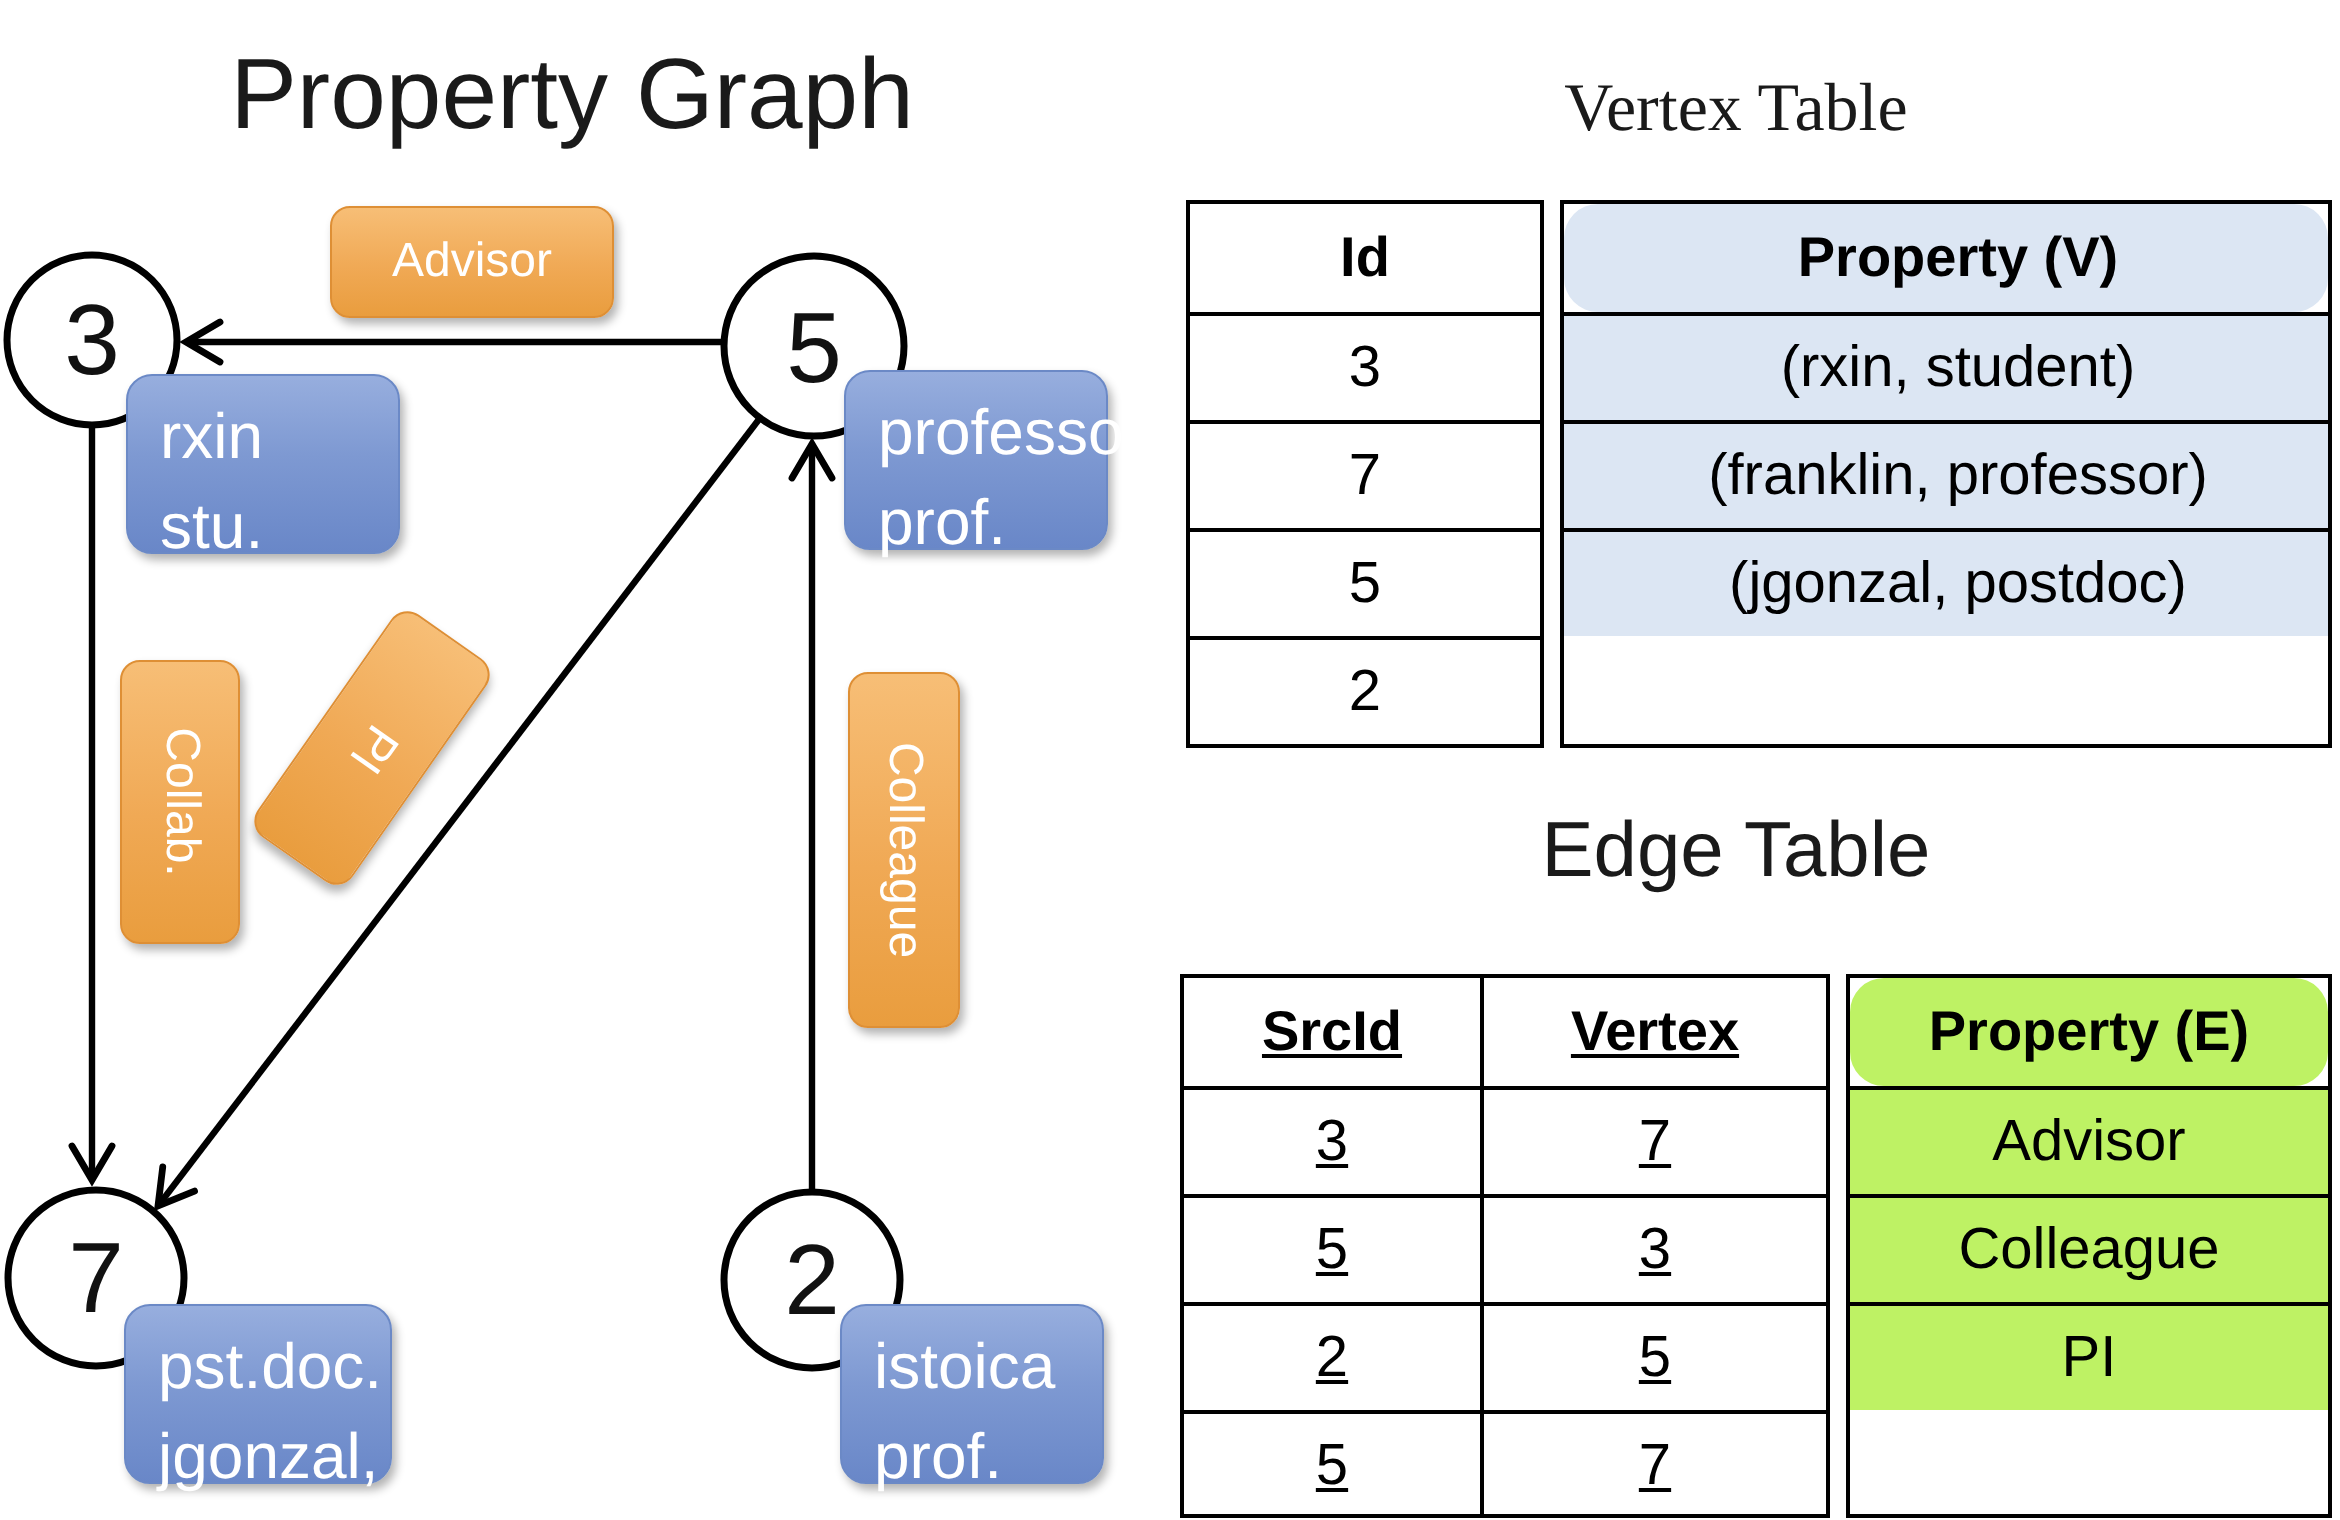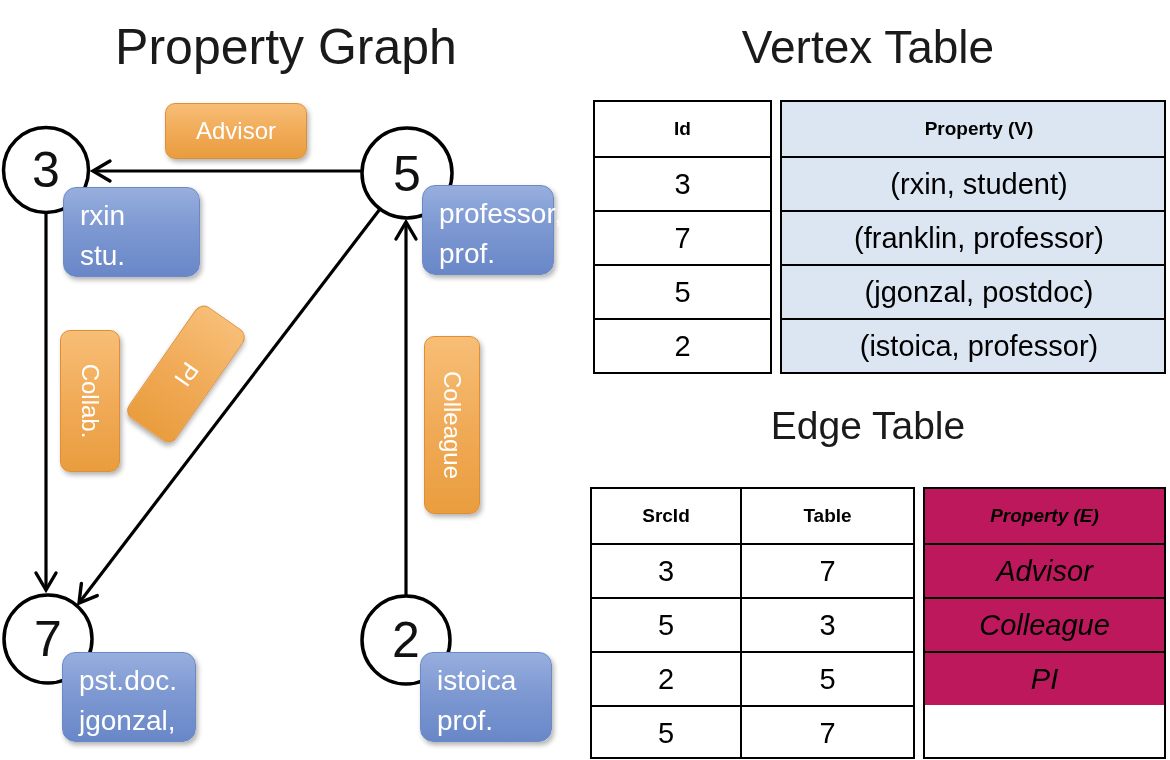--- a/index.html
+++ b/index.html
@@ -16,34 +16,34 @@
         box-shadow:2px 3px 5px rgba(0,0,0,0.30);
         display:flex;align-items:center;justify-content:center;
         color:#fff;font-size:24px;}
   .ebox .vtext{transform:rotate(90deg);white-space:nowrap;}
 
   
   .vbox{position:absolute;border-radius:13px;
         background:linear-gradient(180deg,#97AEDE 0%,#7E99D2 45%,#6987C8 100%);
         border:1.5px solid #6B89C6;
         box-shadow:2px 3px 5px rgba(0,0,0,0.30);
-        color:#fff;font-size:28px;line-height:1.42;
+        color:#fff;font-size:32px;line-height:1.42;
         padding:8px 10px 12px 16px;box-sizing:border-box;}
 
   .nodenum{position:absolute;display:flex;align-items:center;justify-content:center;
            font-size:50px;font-weight:300;color:#111;}
 
   
   .subtable{position:absolute;border:2px solid #000;box-sizing:border-box;background:#fff;}
   .cell{height:54px;box-sizing:border-box;display:flex;align-items:center;justify-content:center;
         font-size:29px;border-top:2px solid #000;}
   .cell:first-child{border-top:none;}
-  .cell.hdr{font-weight:bold;font-size:19px;}
+  .cell.hdr{font-weight:bold;font-size:28px;border-radius:17px;}
   .bluebg{background:#DCE6F3;padding-left:12px;}
-  .peachbg{background:#be185d;font-style:italic;}
+  .peachbg{background:#bef264;}
 </style>
 </head>
 <body>
 
 <div id="stage">
 
   <div class="title" style="left:286px;top:18px;font-size:50px;">Property Graph</div>
 
   <svg width="560" height="760" viewBox="0 0 560 760" style="position:absolute;left:0;top:0;">
     <defs>
@@ -93,53 +93,52 @@
   </div>
   <div class="vbox" style="left:62px;top:652px;width:134px;height:90px;">
     <div>pst.doc.</div>
     <div>jgonzal,</div>
   </div>
   <div class="vbox" style="left:420px;top:652px;width:132px;height:90px;">
     <div>istoica</div>
     <div>prof.</div>
   </div>
 
-  <div class="title" style="left:868px;top:20px;font-size:46px;">Vertex Table</div>
+  <div class="title" style="left:868px;top:36px;font-size:34px;font-family:Liberation Serif, serif;">Vertex Table</div>
 
   <div>
     <div class="subtable" style="left:593px;top:100px;width:179px;height:274px;">
       <div class="cell hdr">Id</div>
       <div class="cell">3</div>
       <div class="cell">7</div>
       <div class="cell">5</div>
       <div class="cell">2</div>
     </div>
     <div class="subtable" style="left:780px;top:100px;width:386px;height:274px;">
       <div class="cell hdr bluebg">Property (V)</div>
       <div class="cell bluebg">(rxin, student)</div>
       <div class="cell bluebg">(franklin, professor)</div>
       <div class="cell bluebg">(jgonzal, postdoc)</div>
-      <div class="cell bluebg">(istoica, professor)</div>
     </div>
   </div>
 
   <div class="title" style="left:868px;top:404px;font-size:39px;">Edge Table</div>
 
   <div>
     <div class="subtable" style="left:590px;top:487px;width:325px;height:272px;">
-      <div style="display:flex;height:100%;">
+      <div style="display:flex;height:100%;text-decoration:underline;">
         <div style="width:150px;border-right:2px solid #000;box-sizing:border-box;">
           <div class="cell hdr">SrcId</div>
           <div class="cell">3</div>
           <div class="cell">5</div>
           <div class="cell">2</div>
           <div class="cell">5</div>
         </div>
         <div style="flex:1;">
-          <div class="cell hdr">Table</div>
+          <div class="cell hdr">Vertex</div>
           <div class="cell">7</div>
           <div class="cell">3</div>
           <div class="cell">5</div>
           <div class="cell">7</div>
         </div>
       </div>
     </div>
     <div class="subtable" style="left:923px;top:487px;width:243px;height:272px;">
       <div class="cell hdr peachbg">Property (E)</div>
       <div class="cell peachbg">Advisor</div>

